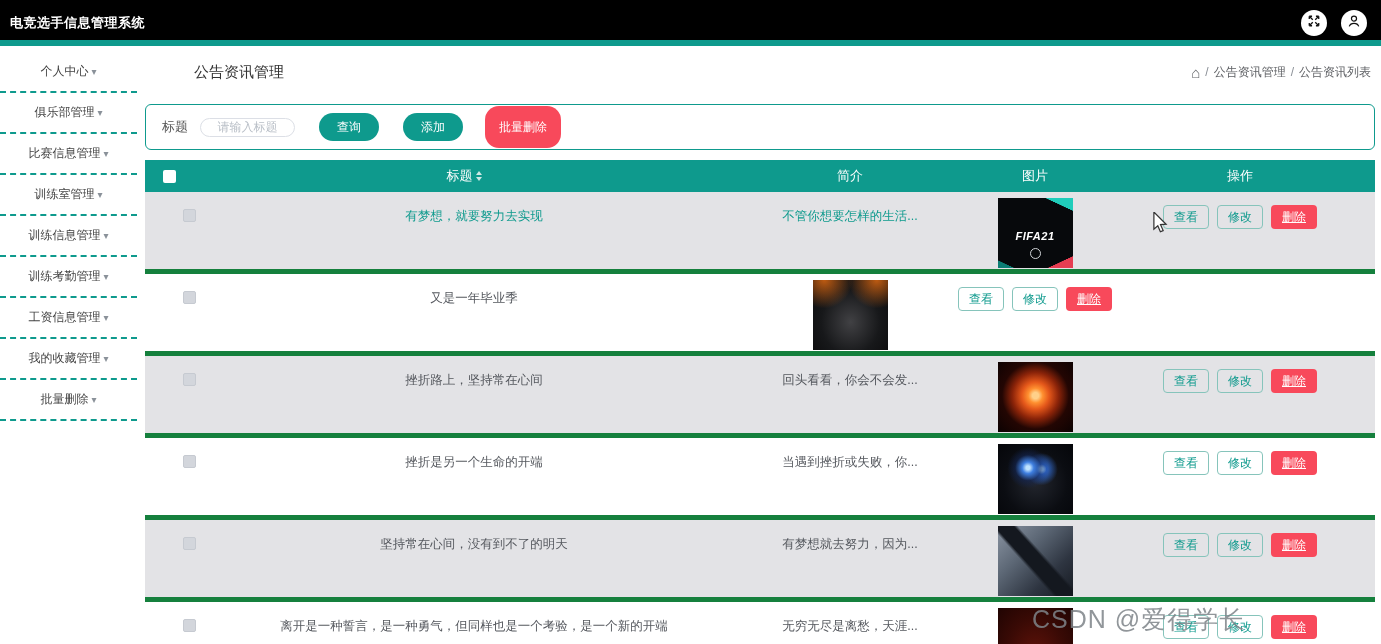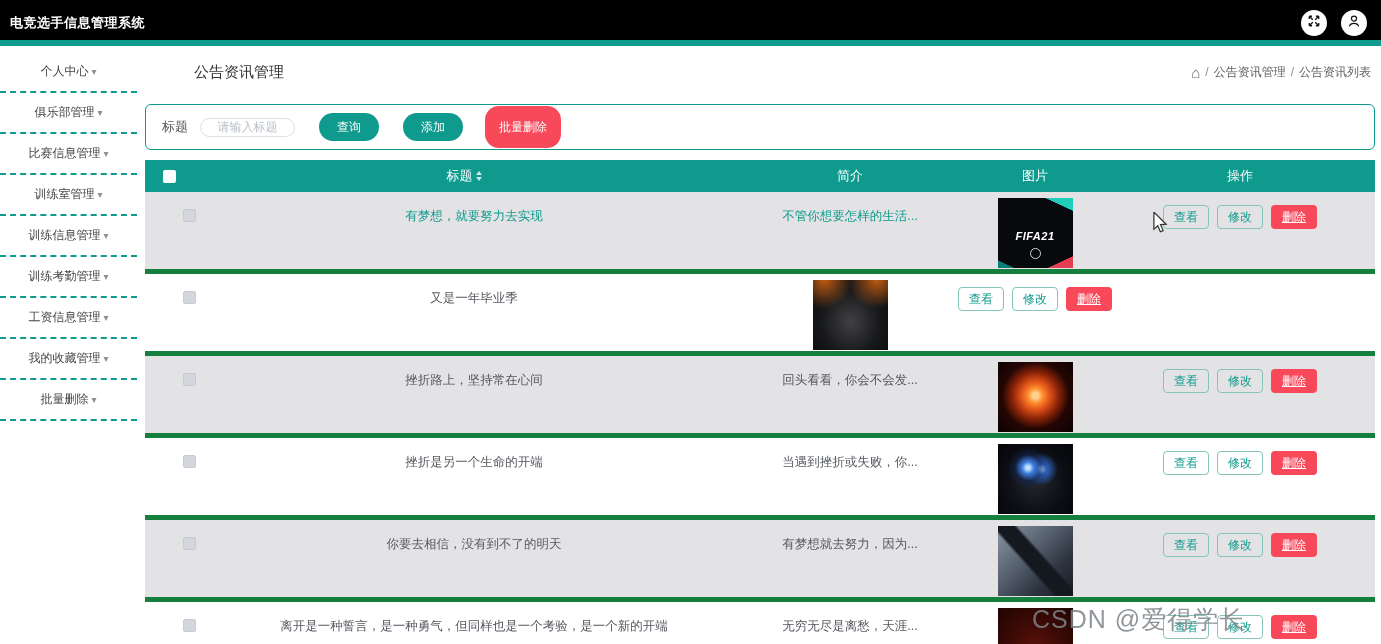--- a/index.html
+++ b/index.html
@@ -282,21 +282,21 @@
     </div>
     <div class="cell c-actions">
       <button class="btn mini outline">查看</button>
       <button class="btn mini outline">修改</button>
       <button class="btn mini danger">删除</button>
     </div>
   </div>
 
   <div class="trow stripe">
     <div class="cell c-check"><span class="row-checkbox"></span></div>
-    <div class="cell c-title"><span class="title-link">你要去相信，没有到不了的明天</span></div>
+    <div class="cell c-title"><span class="title-link">坚持常在心间，没有到不了的明天</span></div>
     <div class="cell c-intro"><span class="intro-text">有梦想就去努力，因为...</span></div>
     <div class="cell c-img">
       <div class="thumb img-sword">
         <span class="img-label"></span>
       </div>
     </div>
     <div class="cell c-actions">
       <button class="btn mini outline">查看</button>
       <button class="btn mini outline">修改</button>
       <button class="btn mini danger">删除</button>

